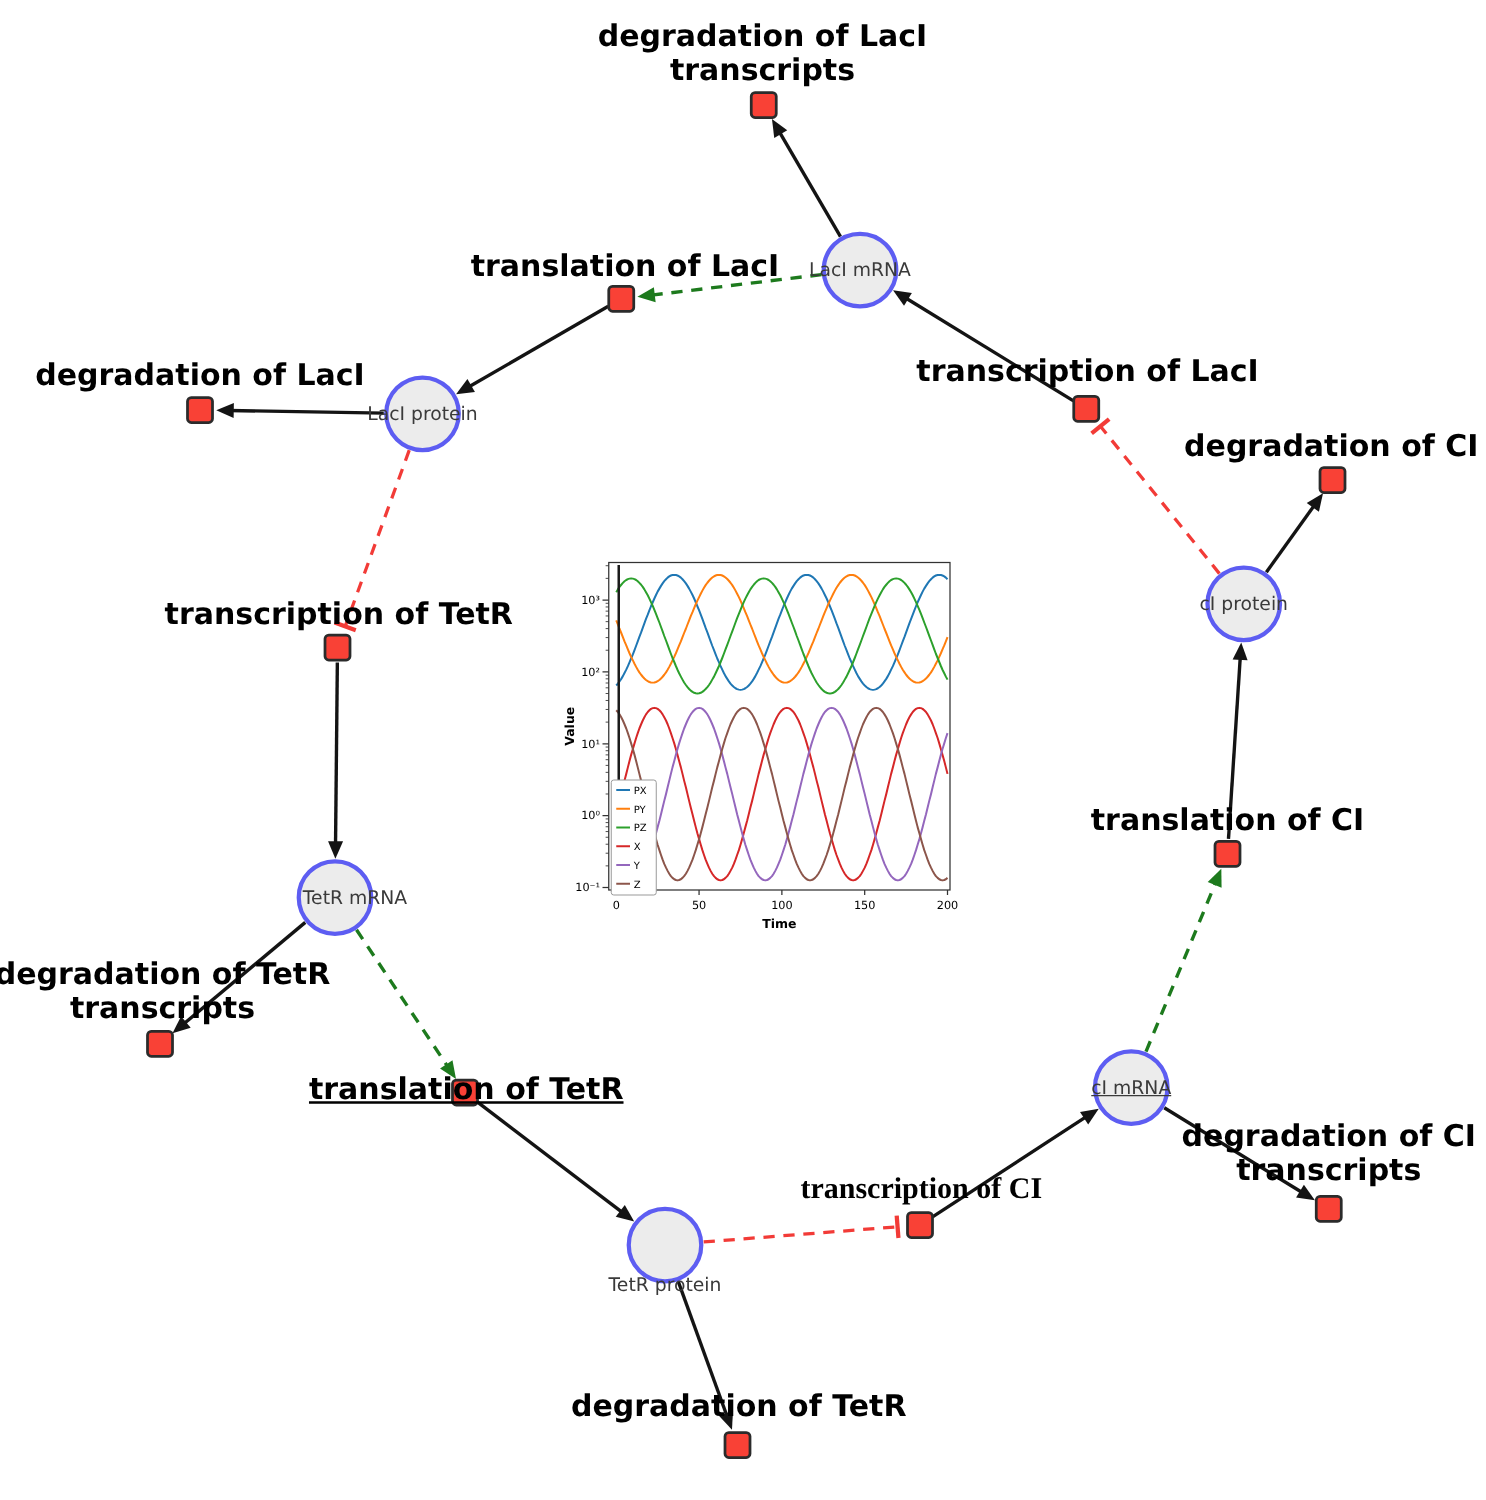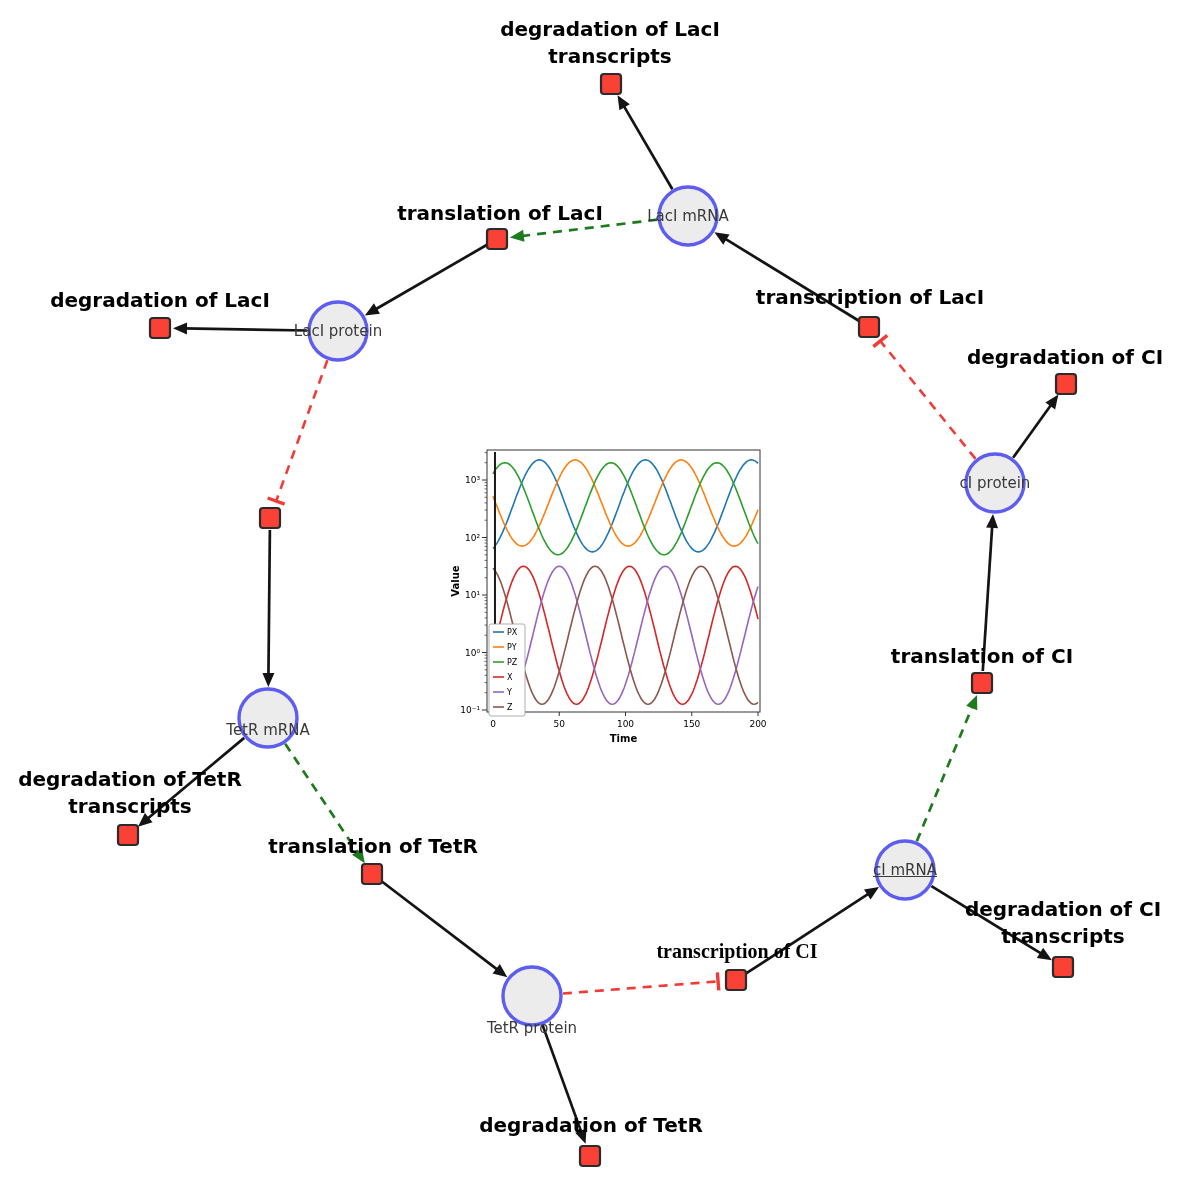--- a/index.html
+++ b/index.html
@@ -5,21 +5,21 @@
   *{box-sizing:border-box;}
   html,body{margin:0;padding:0;}
   body{background:#ffffff;}
   .canvas{position:relative;width:1189px;height:1200px;background:#ffffff;
           font-family:"DejaVu Sans","Liberation Sans",sans-serif;overflow:hidden;}
   #edge-layer{position:absolute;left:0;top:0;}
   #inset-chart{position:absolute;left:448px;top:438px;}
   #node-labels{position:absolute;left:0;top:0;width:100%;height:100%;pointer-events:none;}
   .species-label{position:absolute;transform:translate(-50%,-50%);font-size:15px;
                  color:#3a3a3a;white-space:nowrap;}
-  .reaction-label{position:absolute;transform:translateX(-50%);font-size:20px;font-weight:700;
+  .reaction-label{position:absolute;transform:translateX(-50%);font-size:24px;font-weight:700;
                   color:#000;text-align:center;line-height:27px;white-space:nowrap;}
   svg text{font-family:"DejaVu Sans","Liberation Sans",sans-serif;fill:#000;}
 </style>
 </head>
 <body>
 
 <div class="canvas">
   <svg id="edge-layer" width="1189" height="1200">
       <g>
         <line x1="672.3799982087534" y1="189.22285407214858" x2="622.589033587054" y2="103.86691472066396" stroke="#141414" stroke-width="2.7"></line>
@@ -189,48 +189,51 @@
         <text x="59" y="242" font-size="8">X</text>
         <line x1="45" y1="254" x2="56" y2="254" stroke="#9467bd" stroke-width="1.6"></line>
         <text x="59" y="257" font-size="8">Y</text>
         <line x1="45" y1="269" x2="56" y2="269" stroke="#8c564b" stroke-width="1.6"></line>
         <text x="59" y="272" font-size="8">Z</text>
       </g>
     </svg>
   <div id="node-labels">
       <div class="species-label" style="left: 688px; top: 216px;">LacI mRNA</div>
       <div class="species-label" style="left: 338px; top: 331px;">LacI protein</div>
-      <div class="species-label" style="left: 268px; top: 718px; margin-top: 12px;">TetR mRNA</div>
+      <div class="species-label" style="left: 284px; top: 718px;">TetR mRNA</div>
       <div class="species-label" style="left: 532px; top: 1028px;">TetR protein</div>
       <div class="species-label" style="left: 905px; top: 870px; text-decoration: underline;">cI mRNA</div>
       <div class="species-label" style="left: 995px; top: 483px; text-align: center;">cI protein</div>
       <div class="reaction-label" style="left: 610px; top: 16px;">
         <div>degradation of LacI</div>
         <div>transcripts</div>
       </div>
       <div class="reaction-label" style="left: 500px; top: 200px;">
         <div>translation of LacI</div>
       </div>
       <div class="reaction-label" style="left: 870px; top: 284px; text-align: center;">
         <div>transcription of LacI</div>
       </div>
       <div class="reaction-label" style="left: 160px; top: 287px;">
         <div>degradation of LacI</div>
       </div>
       <div class="reaction-label" style="left: 1065px; top: 344px;">
         <div>degradation of CI</div>
       </div>
+      <div class="reaction-label" style="left: 271px; top: 478px;">
+        <div>transcription of TetR</div>
+      </div>
       <div class="reaction-label" style="left: 982px; top: 643px;">
         <div>translation of CI</div>
       </div>
       <div class="reaction-label" style="left: 130px; top: 766px;">
         <div>degradation of TetR</div>
         <div>transcripts</div>
       </div>
-      <div class="reaction-label" style="left: 373px; top: 833px;">
+      <div class="reaction-label" style="left: 373px; top: 858px; text-decoration: underline;">
         <div>translation of TetR</div>
       </div>
       <div class="reaction-label" style="left: 1063px; top: 896px;">
         <div>degradation of CI</div>
         <div>transcripts</div>
       </div>
       <div class="reaction-label" style="left: 737px; top: 938px; font-family: Liberation Serif, serif;">
         <div>transcription of CI</div>
       </div>
       <div class="reaction-label" style="left: 591px; top: 1112px;">

